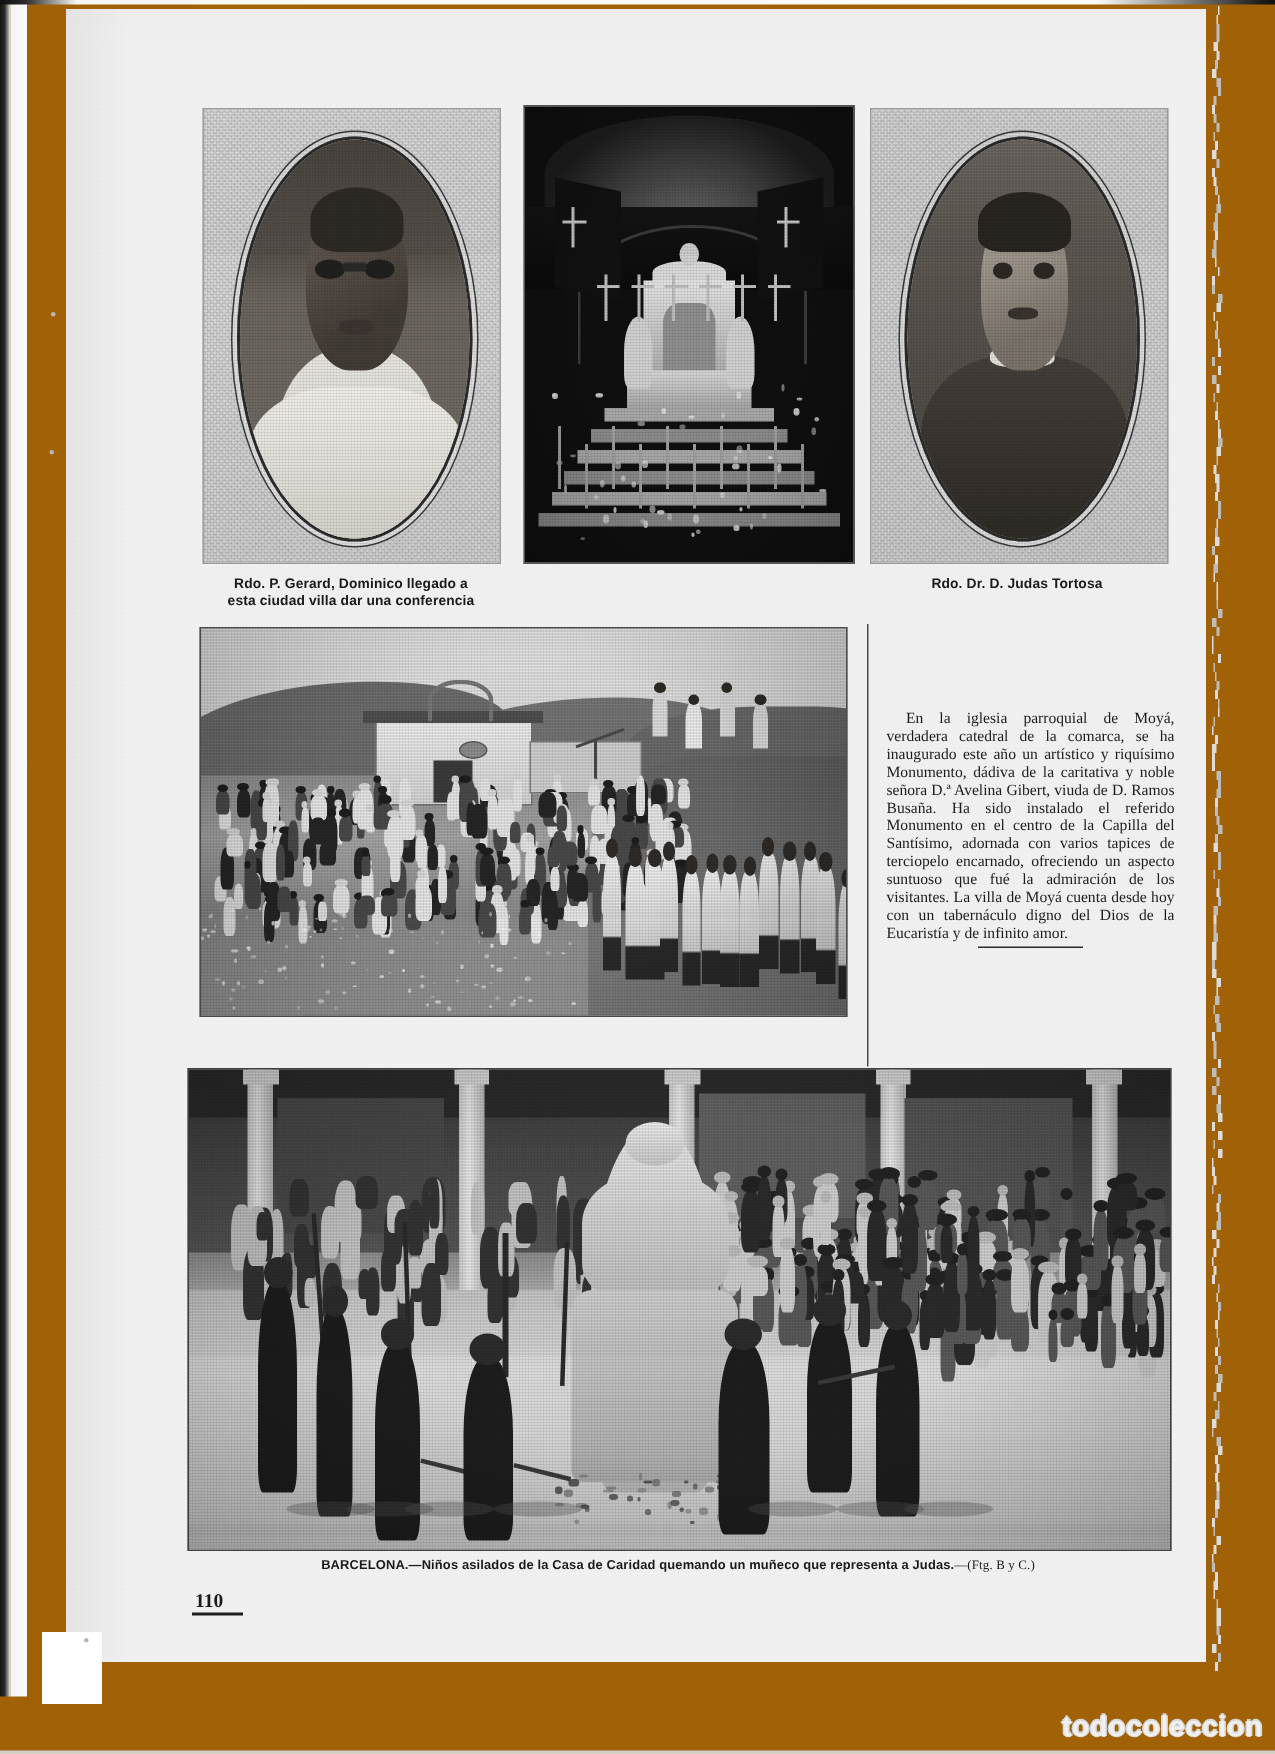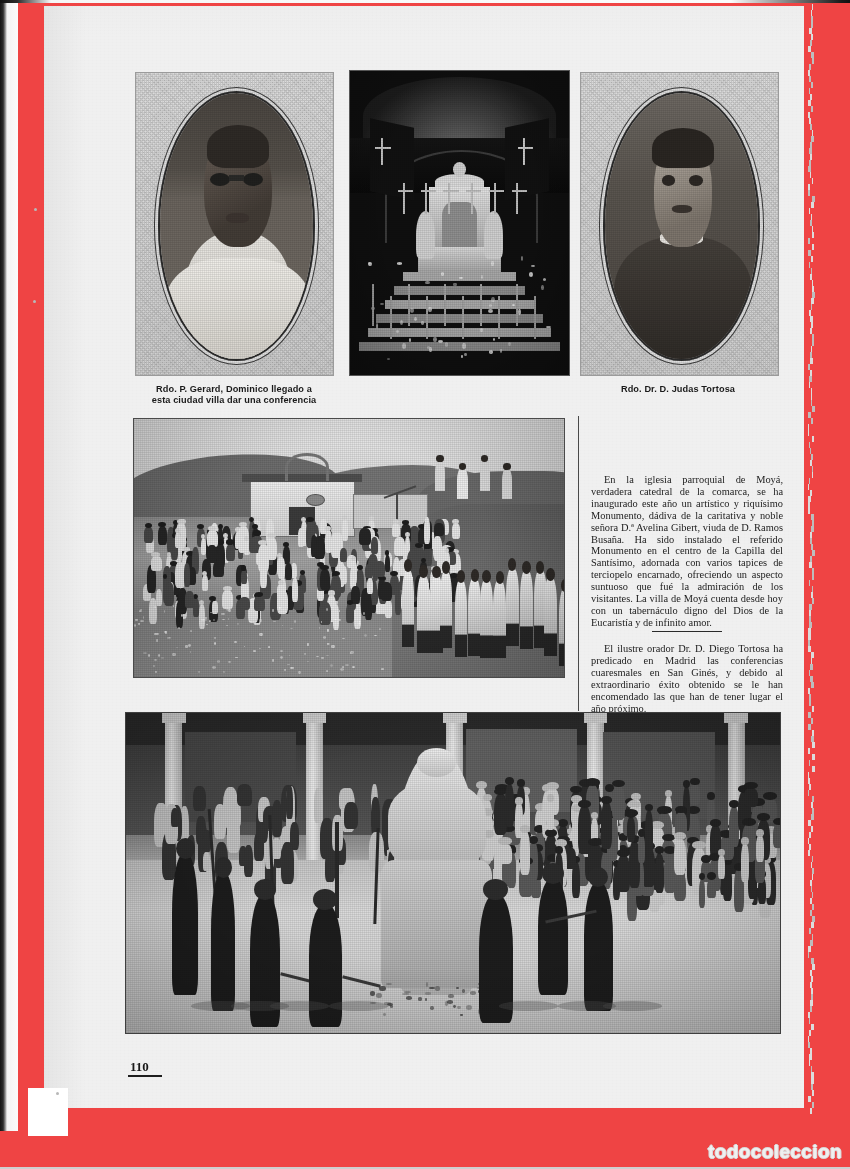--- a/index.html
+++ b/index.html
@@ -13,21 +13,21 @@
     height: 1169px;
     overflow: hidden;
     font-family: "Liberation Serif", serif;
     position: relative;
   }
 
   
   .scan-root {
     position: absolute;
     inset: 0;
-    background: #ef4444;
+    background: #a16207;
   }
   
   .gutter-shadow {
     position: absolute;
     left: 0; top: 0;
     width: 7px; height: 1131px;
     background: linear-gradient(to right, #141414 0%, #2c2c2c 45%, #9a9a9a 78%, #f2f2f2 100%);
     z-index: 6;
   }
   .gutter-shadow2 {
@@ -1114,23 +1114,20 @@
 
     <div class="col-rule" style="left:534px; top:410px; height:295px;"></div>
 
 
     <div class="body-text" style="left:547px; top:468px; width:192px;">
       <p>En la iglesia parroquial de Moyá, verdadera catedral de la comarca, se ha inaugurado este año un artístico y riquísimo Monumento, dádiva de la caritativa y noble señora D.ª Avelina Gibert, viuda de D. Ramos Busaña. Ha sido instalado el referido Monumento en el centro de la Capilla del Santísimo, adornada con varios tapices de terciopelo encarnado, ofreciendo un aspecto suntuoso que fué la admiración de los visitantes. La villa de Moyá cuenta desde hoy con un tabernáculo digno del Dios de la Eucaristía y de infinito amor.</p>
     </div>
 
     <div class="para-rule" style="left:608px; top:625px; width:70px;"></div>
 
-    <div class="body-text" style="left:547px; top:637px; width:192px;">
-      <p>El ilustre orador Dr. D. Diego Tortosa ha predicado en Madrid las conferencias cuaresmales en San Ginés, y debido al extraordinario éxito obtenido se le han encomendado las que han de tener lugar el año próximo.</p>
-    </div>
 
     <div class="photo" style="left:81px; top:706px; width:654px; height:320px; border:1px solid #3f3f3f;">
       <div class="inner" id="judas-art" style="background: linear-gradient(rgb(138, 138, 138) 0%, rgb(124, 124, 124) 34%, rgb(194, 194, 194) 52%, rgb(216, 216, 216) 100%);">
           <div style="position: absolute; left: 0px; top: 0px; width: 100%; height: 38%; background: linear-gradient(rgb(58, 58, 58), rgb(86, 86, 86));"></div>
           <div style="position: absolute; left: 0px; top: 0px; width: 100%; height: 10%; background: rgb(43, 43, 43);"></div>
           <div class="colm" style="left: 6%; top: 0px; width: 2.6%; height: 46%;"></div>
           <div style="position: absolute; left: 5.5%; top: 0px; width: 3.6%; height: 3%; background: rgb(214, 214, 214);"></div>
           <div class="colm" style="left: 27.5%; top: 0px; width: 2.6%; height: 46%;"></div>
           <div style="position: absolute; left: 27%; top: 0px; width: 3.6%; height: 3%; background: rgb(214, 214, 214);"></div>
           <div class="colm" style="left: 49%; top: 0px; width: 2.6%; height: 46%;"></div>
@@ -1693,20 +1690,23 @@
           <div style="position: absolute; left: 22%; top: 90%; width: 9%; height: 3%; background: rgba(90, 90, 90, 0.35); border-radius: 50%;"></div>
           <div style="position: absolute; left: 31%; top: 90%; width: 9%; height: 3%; background: rgba(90, 90, 90, 0.35); border-radius: 50%;"></div>
           <div style="position: absolute; left: 57%; top: 90%; width: 9%; height: 3%; background: rgba(90, 90, 90, 0.35); border-radius: 50%;"></div>
           <div style="position: absolute; left: 66%; top: 90%; width: 9%; height: 3%; background: rgba(90, 90, 90, 0.35); border-radius: 50%;"></div>
           <div style="position: absolute; left: 73%; top: 90%; width: 9%; height: 3%; background: rgba(90, 90, 90, 0.35); border-radius: 50%;"></div>
         </div>
       <div class="halftone"></div>
       <div class="vignette"></div>
     </div>
 
+    <div class="cap" style="left:70px; top:1032px; width:676px; font-size:8.6px;">
+      <span>BARCELONA.</span><span>—Niños asilados de la Casa de Caridad quemando un muñeco que representa a Judas.</span><span class="light">—(Ftg. B y C.)</span>
+    </div>
 
     <div class="folio" style="left:86px; top:1053px;">110</div>
     <div class="folio-rule" style="left:84px; top:1069px; width:34px;"></div>
 
   </div>
 
   <div class="wm-rule"></div>
   <div class="watermark">todocoleccion</div>
 
 </div>

